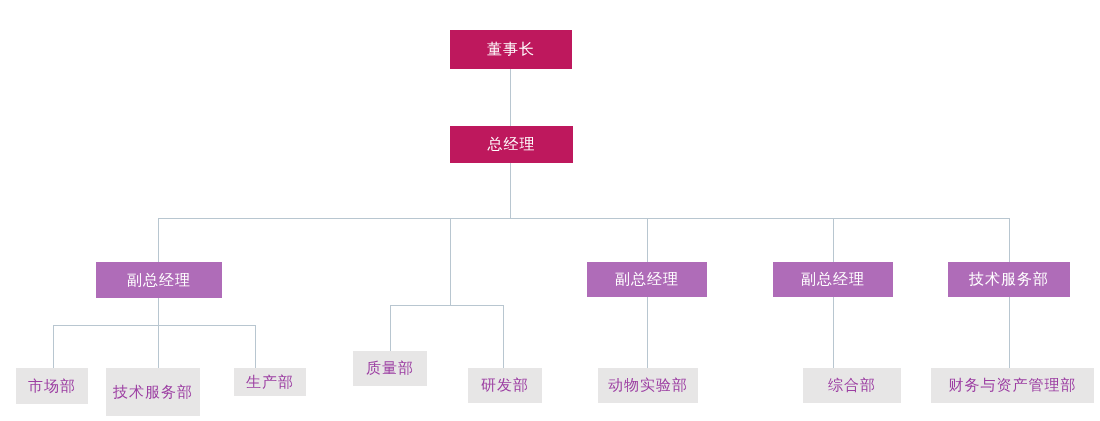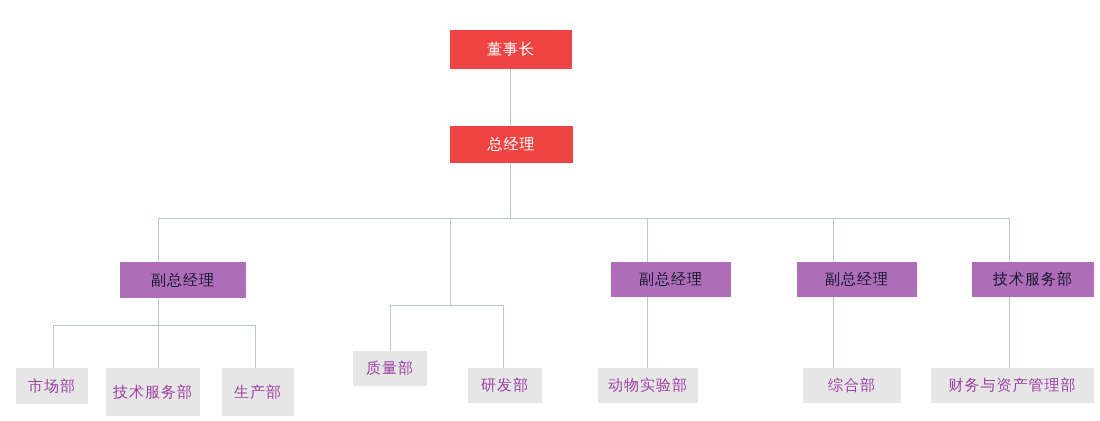--- a/index.html
+++ b/index.html
@@ -1,21 +1,21 @@
 <!DOCTYPE html>
 <html><head>
 <meta charset="utf-8">
 <style>
   html,body{margin:0;padding:0;background:#ffffff;}
   body{font-family:"DejaVu Sans","Liberation Sans",sans-serif;}
   .canvas{position:relative;width:1100px;height:421px;background:#ffffff;overflow:hidden;}
   .node{position:absolute;display:flex;align-items:center;justify-content:center;
         font-size:15px;line-height:1;letter-spacing:1px;white-space:nowrap;}
-  .lv-top{background:#ef4444;color:#ffffff;}
-  .lv-mid{background:#AF6CB8;color:#0f172a;margin-left:24px;}
+  .lv-top{background:#be185d;color:#ffffff;}
+  .lv-mid{background:#AF6CB8;color:#ffffff;}
   .lv-dept{background:#E7E6E6;color:#9C3EA2;text-align:center;}
   .line{position:absolute;background:#B8C6D0;}
   .line.v{width:1px;}
   .line.h{height:1px;}
 </style>
 </head>
 <body>
 
 <div class="canvas">
 
@@ -41,20 +41,20 @@
   <div class="node lv-top" style="left:450px;top:30px;width:122px;height:39px">董事长</div>
   <div class="node lv-top" style="left:450px;top:126px;width:123px;height:37px">总经理</div>
 
   <div class="node lv-mid" style="left:96px;top:262px;width:126px;height:36px">副总经理</div>
   <div class="node lv-mid" style="left:587px;top:262px;width:120px;height:35px">副总经理</div>
   <div class="node lv-mid" style="left:773px;top:262px;width:120px;height:35px">副总经理</div>
   <div class="node lv-mid" style="left:948px;top:262px;width:122px;height:35px">技术服务部</div>
 
   <div class="node lv-dept" style="left:16px;top:368px;width:72px;height:36px">市场部</div>
   <div class="node lv-dept" style="left:106px;top:368px;width:94px;height:48px">技术服务部</div>
-  <div class="node lv-dept" style="left:222px;top:368px;width:72px;height:48px">生产部</div>
+  <div class="node lv-dept" style="left:234px;top:368px;width:72px;height:28px">生产部</div>
   <div class="node lv-dept" style="left:353px;top:351px;width:74px;height:35px">质量部</div>
   <div class="node lv-dept" style="left:598px;top:368px;width:100px;height:35px">动物实验部</div>
   <div class="node lv-dept" style="left:468px;top:368px;width:74px;height:35px">研发部</div>
   <div class="node lv-dept" style="left:803px;top:368px;width:98px;height:35px">综合部</div>
   <div class="node lv-dept" style="left:931px;top:368px;width:163px;height:35px">财务与资产管理部</div>
 
 </div>
 
 </body></html>

